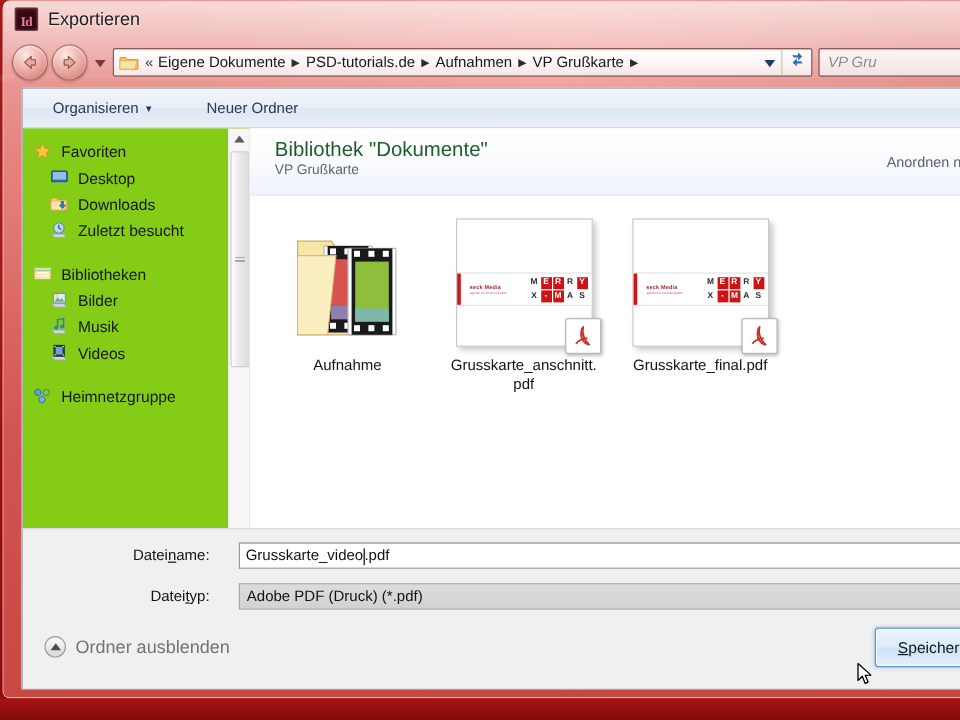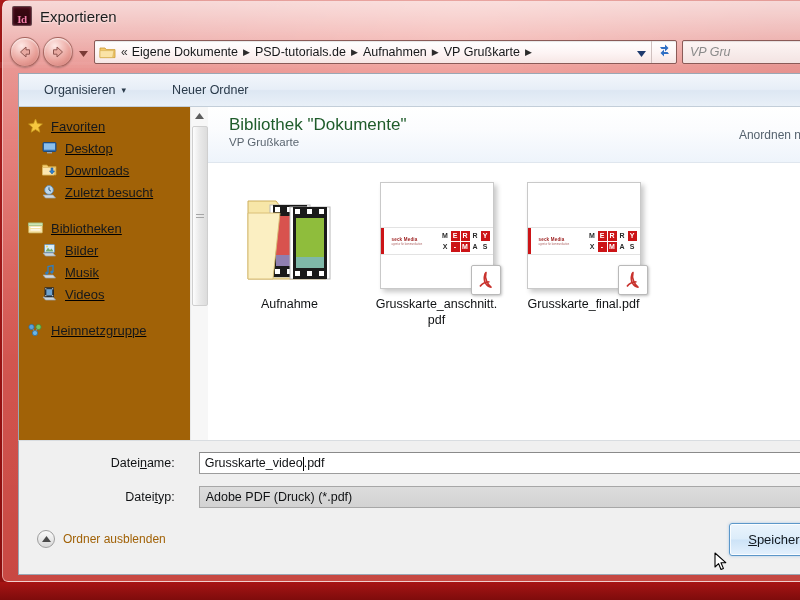--- a/index.html
+++ b/index.html
@@ -167,24 +167,23 @@
     display:flex; align-items:center; gap:6px; border-radius:2px;
   }
   #cmd-gap { width: 28px; }
 
   
   #body-split { display: flex; height: 372px; }
 
   
   #navpane {
     width: 189px; flex: 0 0 189px;
-    background: #a16207;
+    background: #84cc16;
     position: relative;
     overflow: hidden;
-    text-decoration: underline;
   }
   #navpane-inner { padding-top: 8px; }
   .nav-group-spacer { height: 14px; }
   .nav-item {
     display:flex; align-items:center; gap:7px;
     height: 22px; padding-left: 22px; cursor: pointer;
     font-size: 13px; color: #15181c;
   }
   .nav-item.root { padding-left: 8px; font-size: 13px; }
   .nav-item.selected {
@@ -320,21 +319,21 @@
     box-sizing:border-box; display:flex; align-items:center;
     padding-left: 6px; font-size: 12.5px; color:#101214;
   }
   #form-bottom {
     position:absolute; left:0; bottom: 0; width:100%; height: 58px;
   }
   #hide-folders {
     position:absolute; left: 18px; top: 14px;
     display:flex; align-items:center; gap:8px; cursor:pointer;
   }
-  #hide-folders-label { font-size: 12px; color:#a16207; }
+  #hide-folders-label { font-size: 15px; color:#737373; }
   #chevron-circle {
     width: 16px; height: 16px; border-radius: 50%;
     background: linear-gradient(180deg,#fbfbfb,#d8d8d8);
     border: 1px solid #9e9e9e;
     display:flex; align-items:center; justify-content:center;
   }
   #save-button {
     position:absolute; right: -19px; top: 7px;
     width: 95px; height: 31px;
     background: linear-gradient(180deg,#eaf4fc 0%,#dcecfa 48%,#cde3f7 52%,#e4f1fd 100%);

